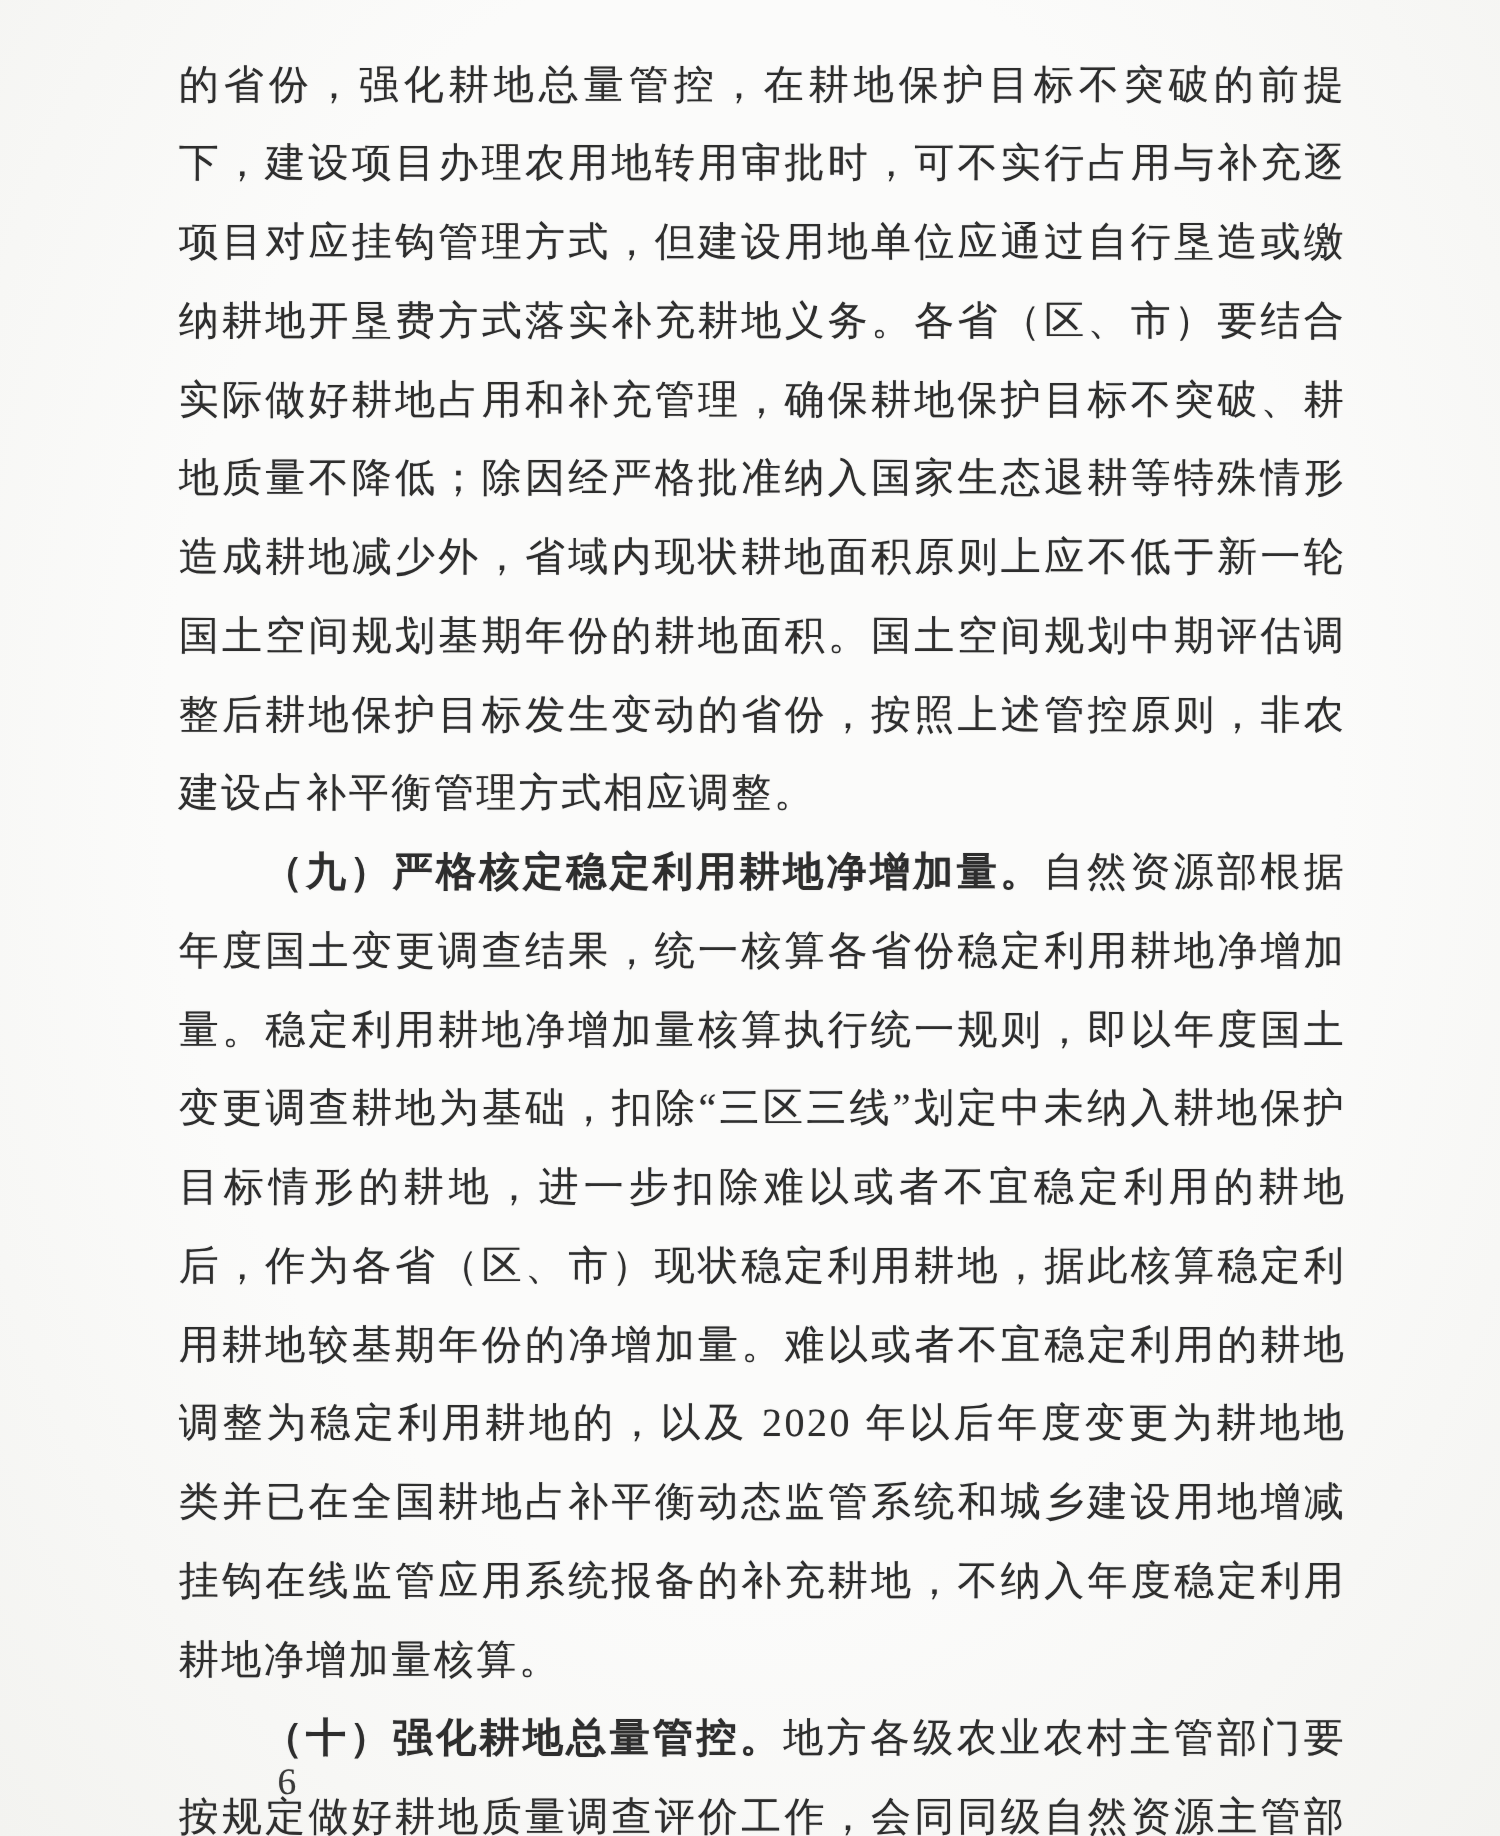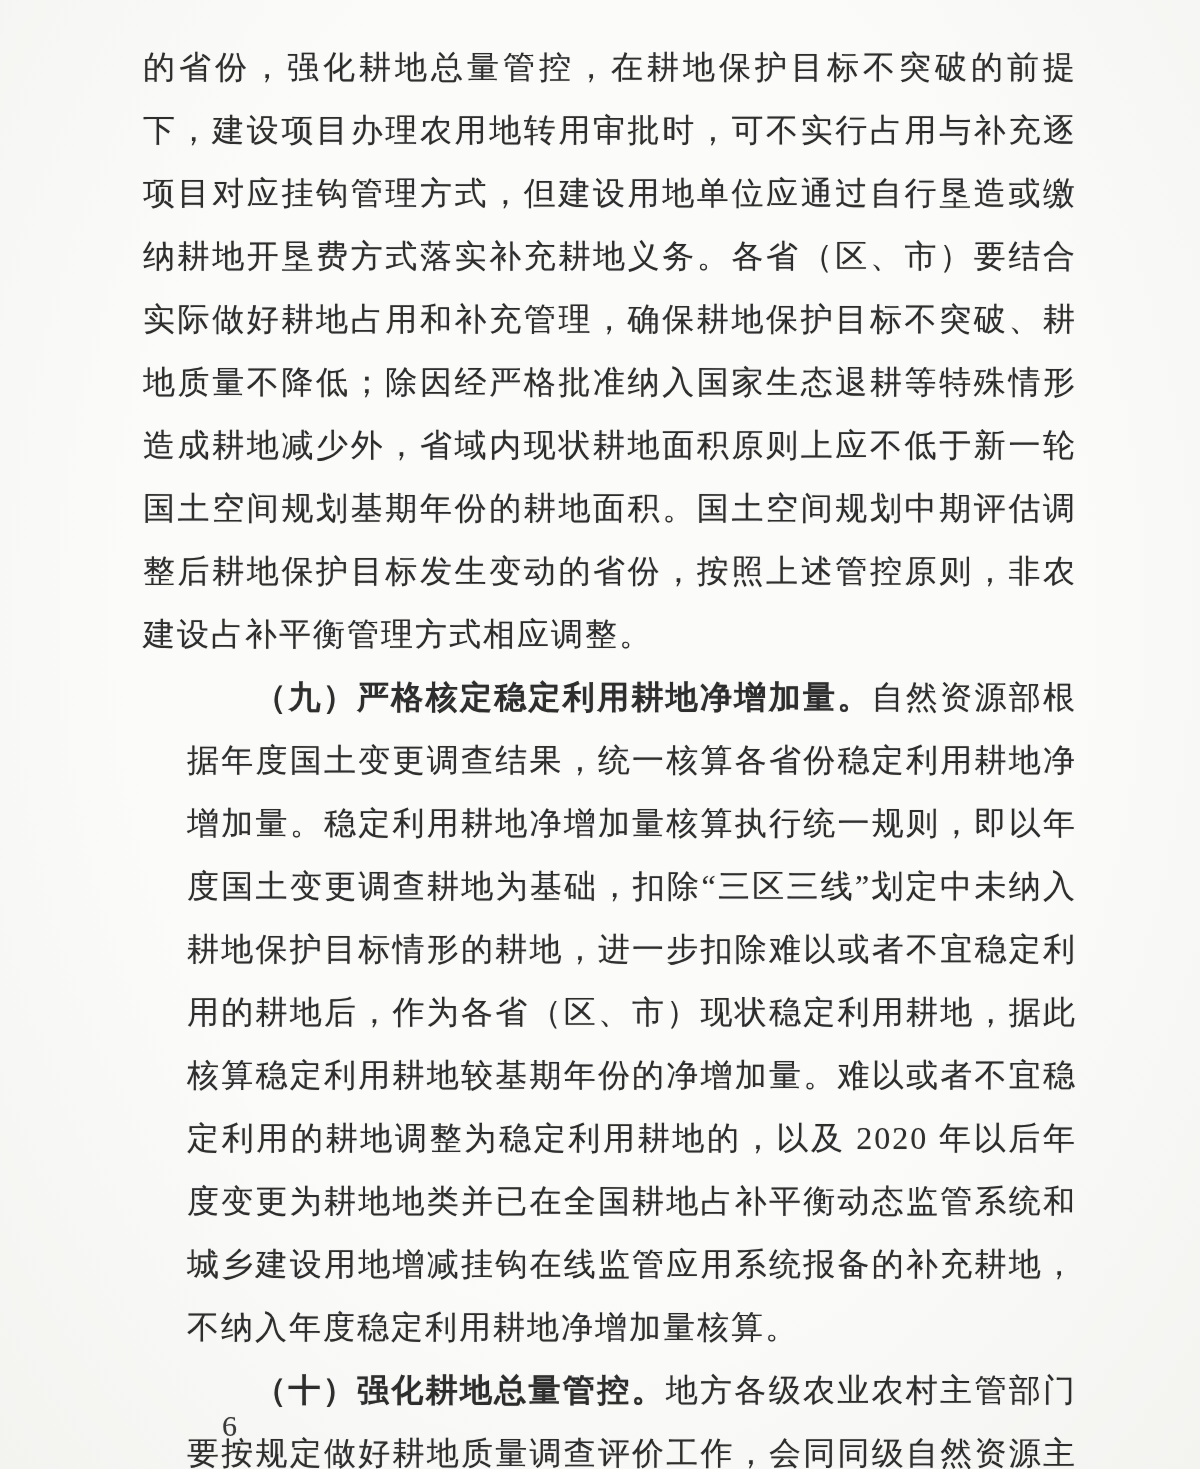--- a/index.html
+++ b/index.html
@@ -30,21 +30,20 @@
     letter-spacing: 2px;
     text-align: justify;
     text-justify: inter-character;
     text-shadow: 0 0 1px rgba(46,46,46,0.35);
   }
   .text-block p {
     margin: 0;
   }
   .text-block p.indent {
     text-indent: 2.1em;
-    margin-left: 44px;
   }
   .para-lead {
     font-weight: 700;
   }
   .page-number {
     position: absolute;
     left: 222px;
     top: 1406px;
     font-size: 30px;
     line-height: 40px;

